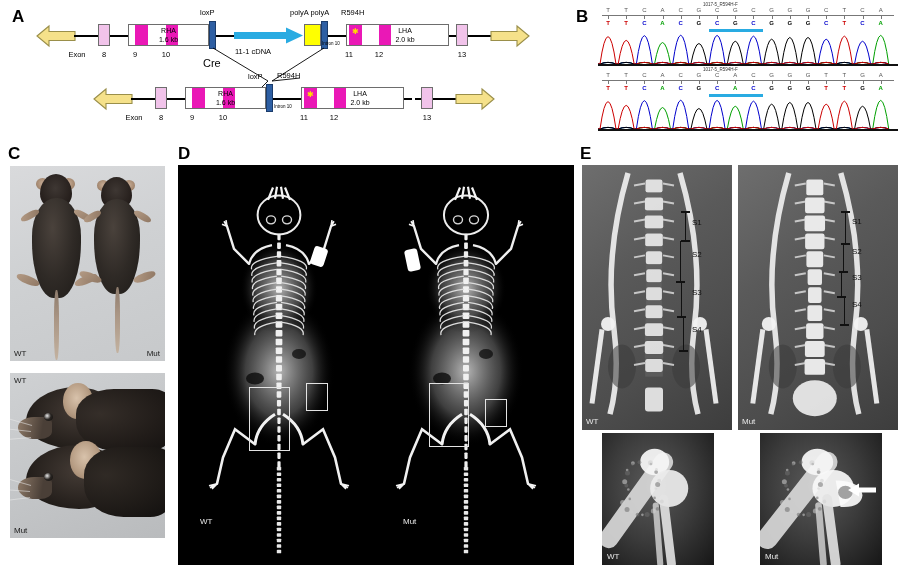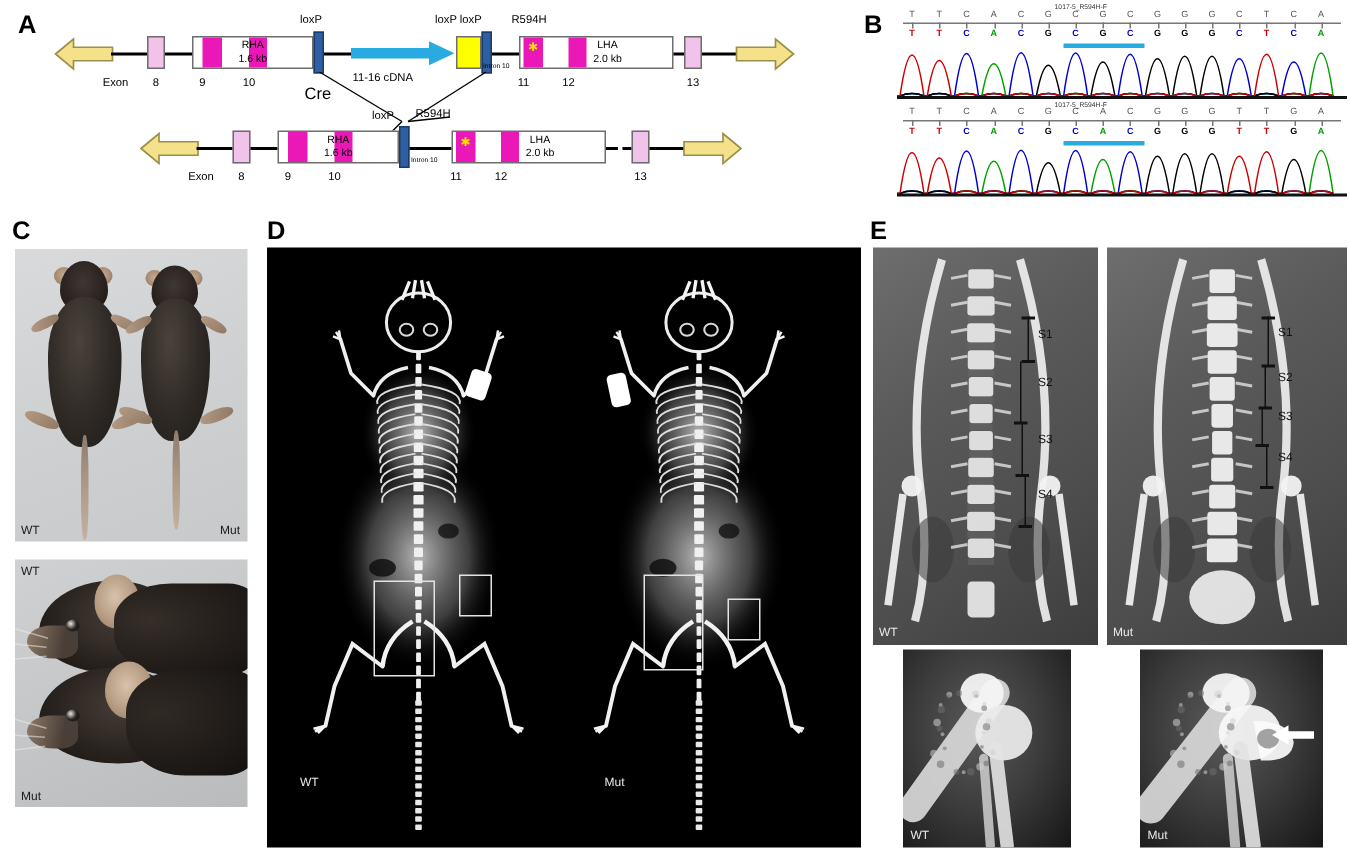--- a/index.html
+++ b/index.html
@@ -266,26 +266,26 @@
       </div>
 
       <div class="loxP" style="left:209px; top:21px; width:7px; height:28px;"></div>
       <div class="toplabel" style="left:200px; top:8px;">loxP</div>
 
       <div class="backbone" style="left:216px; top:35px; width:19px;"></div>
 
       <svg class="cdnaArrow" style="left:234px; top:27px;" width="70" height="17" viewBox="0 0 70 17">
         <path d="M0 5 L52 5 L52 0.5 L69 8.5 L52 16.5 L52 12 L0 12 Z" fill="#29abe2"></path>
       </svg>
-      <div class="toplabel" style="left:235px; top:47px;">11-16 cDNA</div>
+      <div class="toplabel" style="left:235px; top:47px;">11-1 cDNA</div>
 
       <div class="polyA" style="left:304px; top:24px; width:17px; height:22px;"></div>
 
       <div class="loxP" style="left:321px; top:21px; width:7px; height:28px;"></div>
-      <div class="toplabel" style="left:290px; top:8px;">loxP loxP</div>
+      <div class="toplabel" style="left:290px; top:8px;">polyA polyA</div>
       <div class="intron10" style="left:322px; top:42px;">Intron 10</div>
 
       <div class="backbone" style="left:328px; top:35px; width:19px;"></div>
 
       <div class="homologyArm" style="left:346px; top:24px; width:103px; height:22px;">
         <div class="exon-magenta" style="left:2px; top:0px; width:13px; height:20px;">
           <div class="star" style="left:3px; top:3px;">✱</div>
         </div>
         <div class="exon-magenta" style="left:32px; top:0px; width:12px; height:20px;"></div>
         <div class="ha-label" style="top:2px; left:18px; width:80px;">LHA</div>

